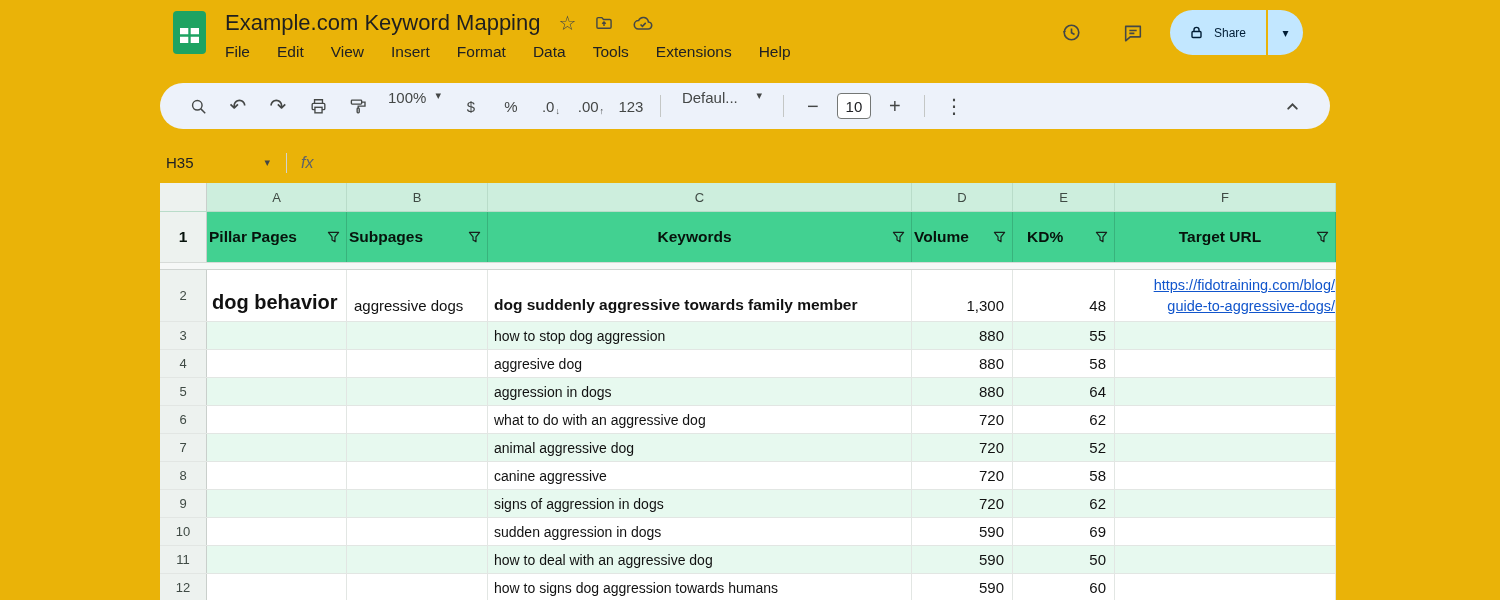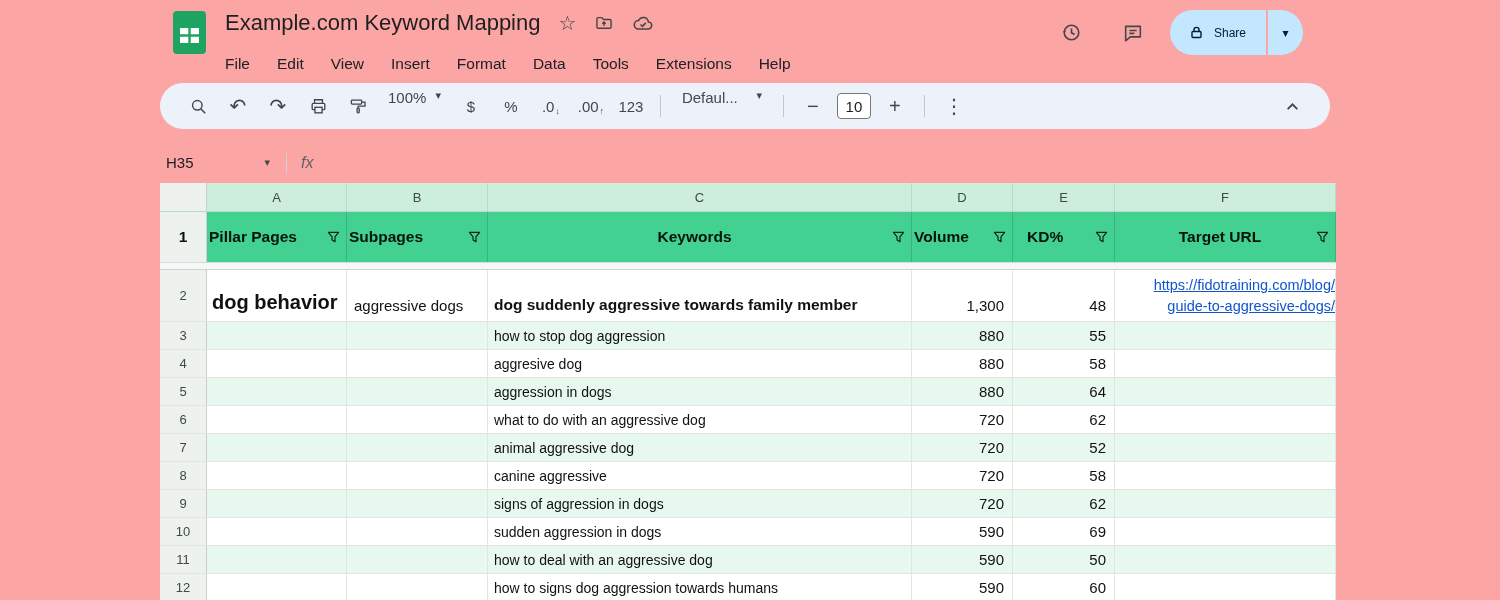--- a/index.html
+++ b/index.html
@@ -1,27 +1,27 @@
 <!DOCTYPE html>
 <html><head>
 <meta charset="utf-8">
 <style>
   *{box-sizing:border-box;margin:0;padding:0}
   html,body{background:#fff}
-  .stage{position:relative;width:1500px;height:600px;background:#fca5a5;overflow:hidden;
+  .stage{position:relative;width:1500px;height:600px;background:#eab308;overflow:hidden;
          font-family:"Liberation Sans","DejaVu Sans",sans-serif;color:#111}
 
   
   .topbar{position:absolute;left:160px;top:0;width:1176px;height:78px}
   .logo{position:absolute;left:13px;top:11px;width:33px;height:43px;cursor:pointer}
   .title-wrap{position:absolute;left:65px;top:7px}
   .title-row{display:flex;align-items:center;gap:18px;height:32px}
   .doc-title{font-size:22px;font-weight:500;color:#1f1f1f}
   .top-icon{color:#444746;font-size:20px;line-height:1;display:flex;align-items:center}
-  .menubar{display:flex;gap:27px;margin-top:16px;font-size:15.5px;color:#202124}
+  .menubar{display:flex;gap:27px;margin-top:4px;font-size:15.5px;color:#202124}
   .menu-item{cursor:default}
   .topbar-right{position:absolute;top:10px;left:890px;display:flex;align-items:center}
   .iconbtn{width:42px;height:42px;display:flex;align-items:center;justify-content:center;border-radius:50%}
   .iconbtn + .iconbtn{margin-left:20px}
   .share{display:flex;margin-left:16px}
   .share-main{display:flex;align-items:center;gap:10px;background:#c2e7ff;height:45px;
               border-radius:23px 0 0 23px;padding:0 20px 0 19px;font-size:12px;font-weight:500;color:#001d35}
   .share-caret{width:35px;height:45px;background:#c2e7ff;border-radius:0 23px 23px 0;margin-left:2px;
                display:flex;align-items:center;justify-content:center;color:#001d35;font-size:12px}
 

